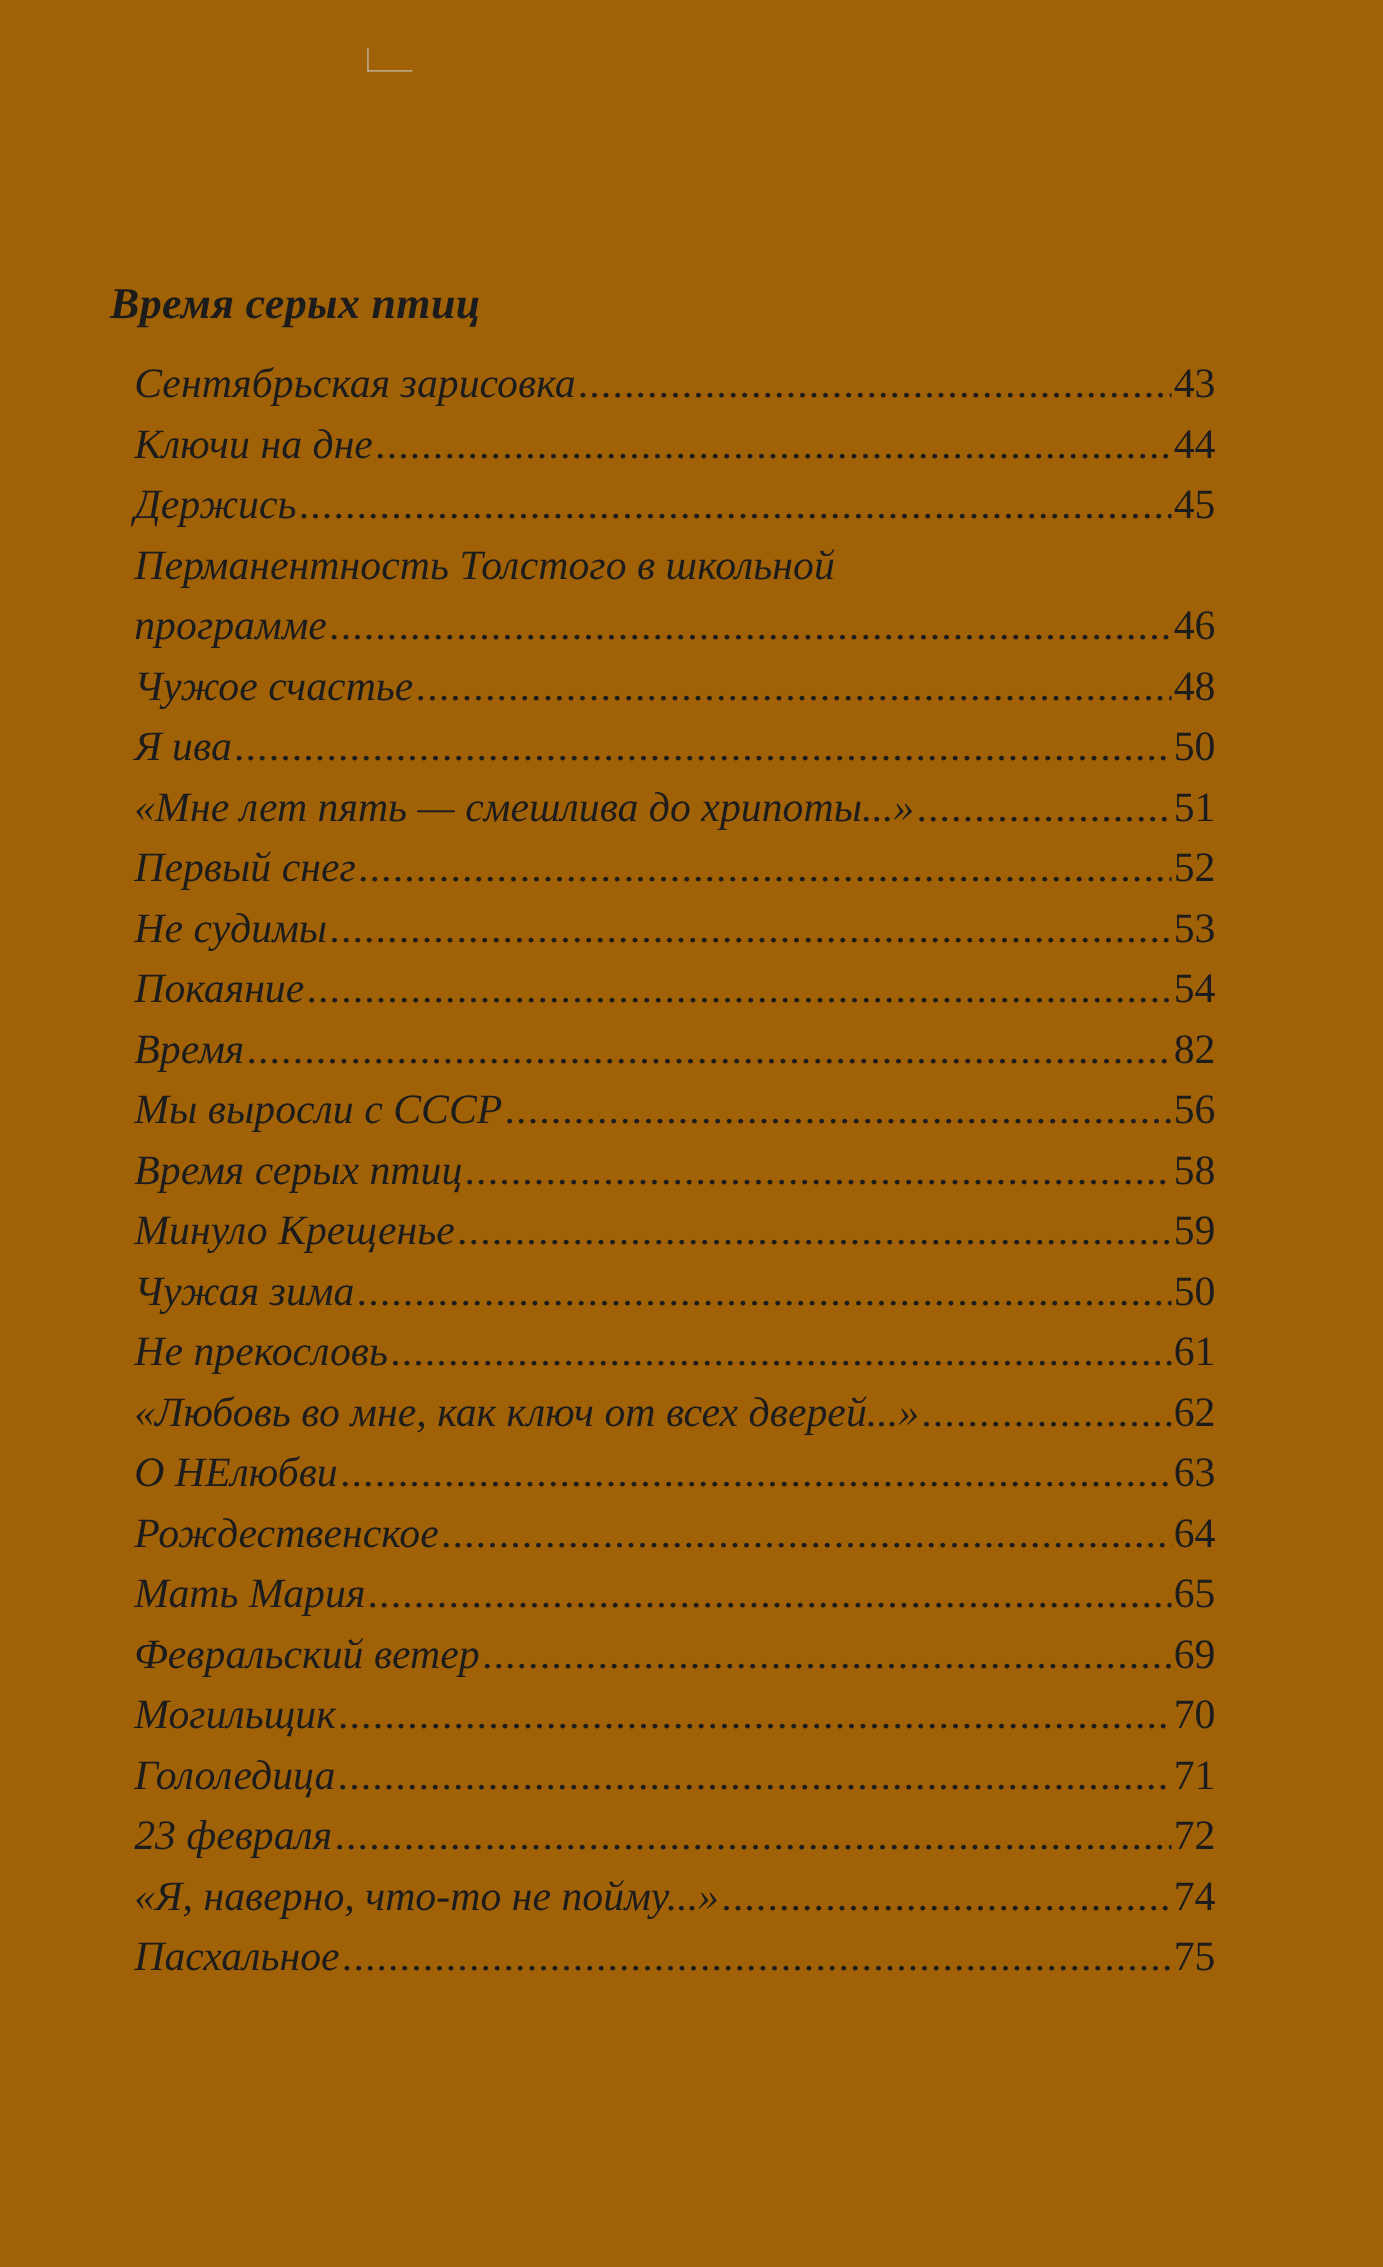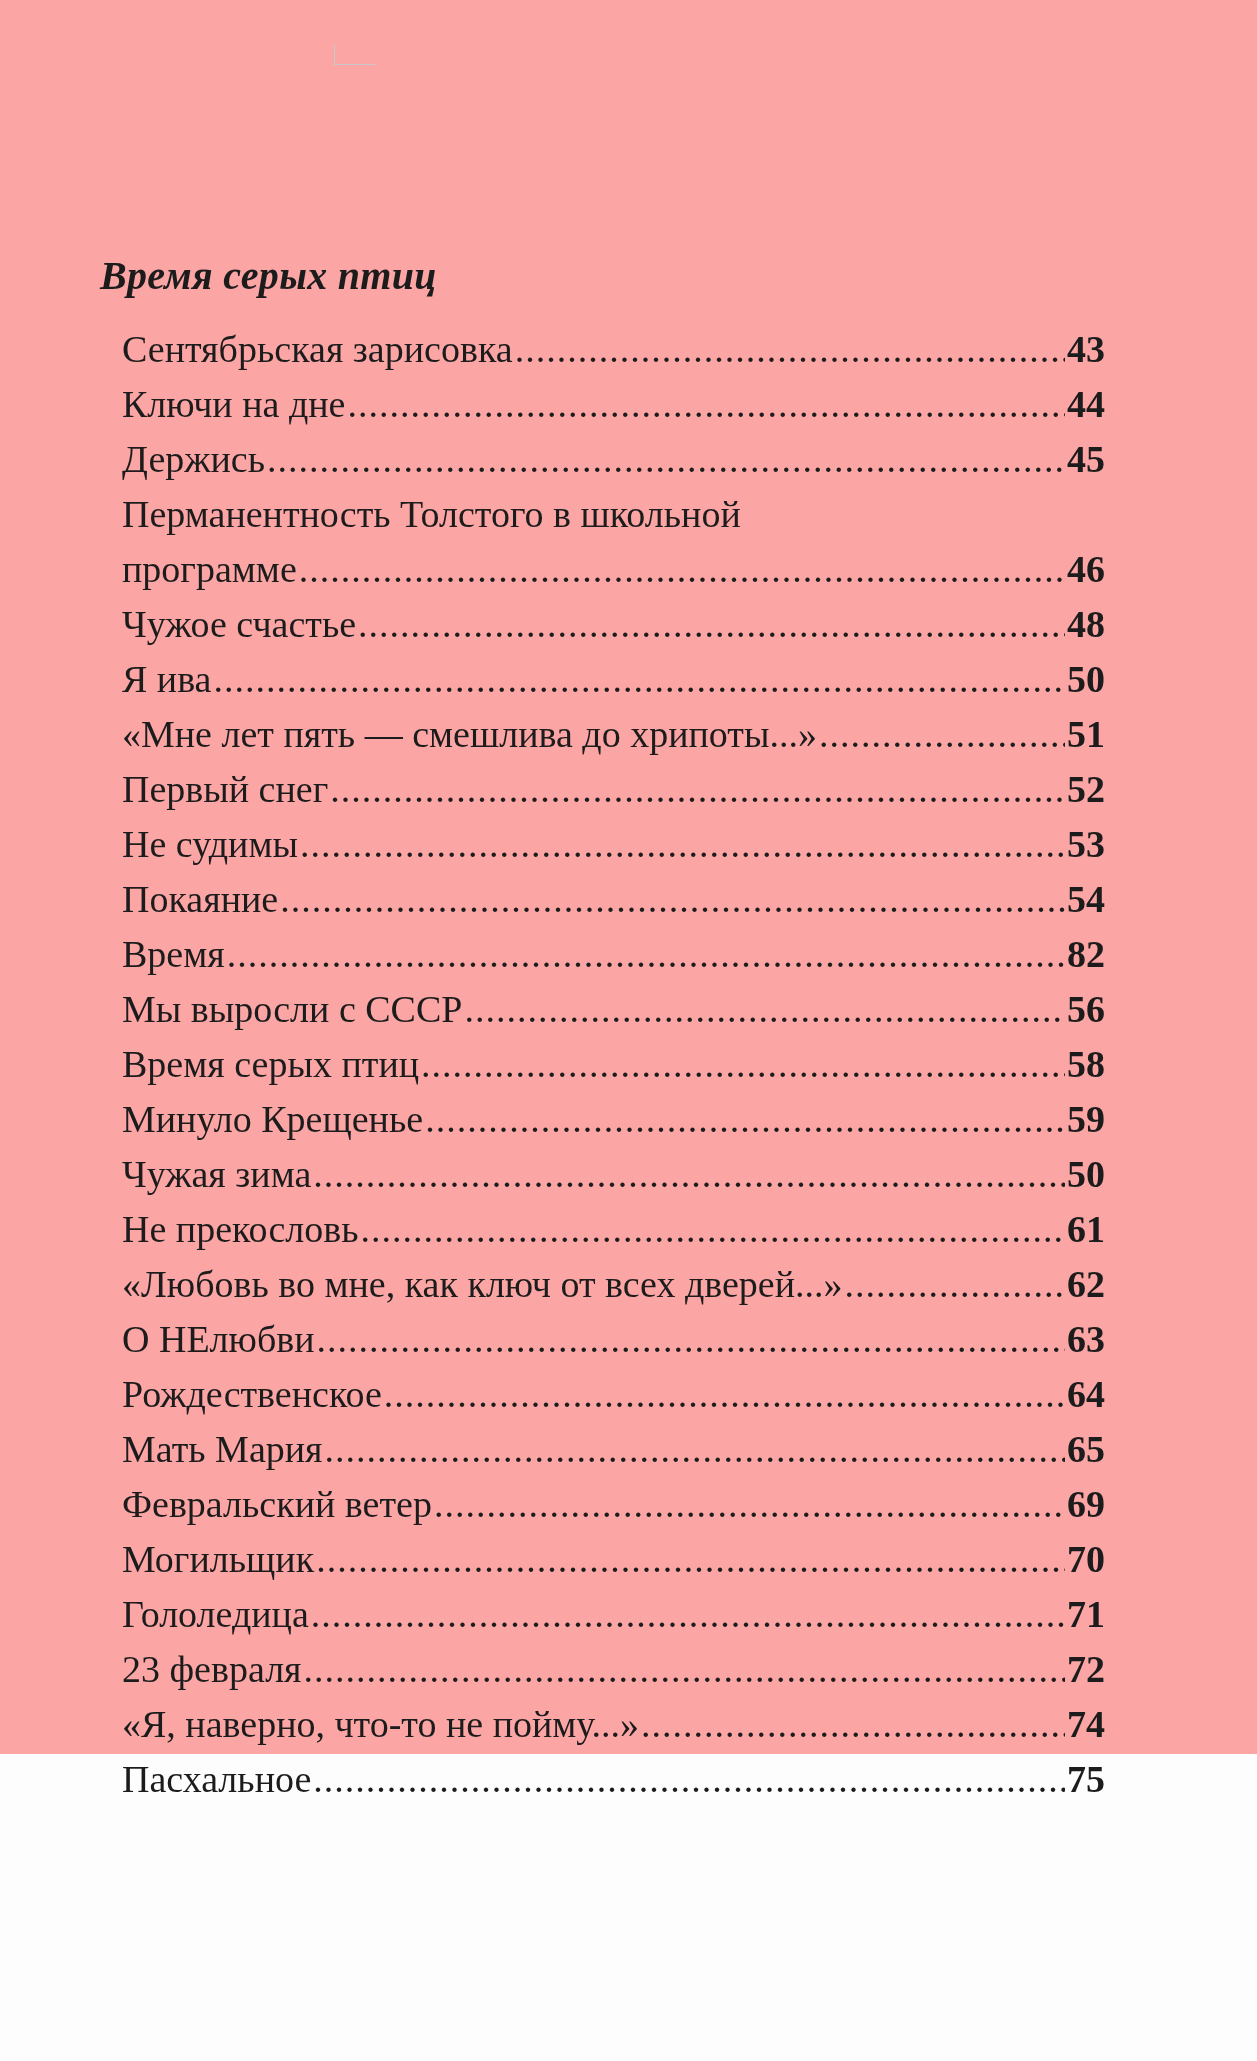--- a/index.html
+++ b/index.html
@@ -11,22 +11,22 @@
       width: 1257px;
       height: 2061px;
       position: relative;
       overflow: hidden;
       font-family: "Liberation Serif", "DejaVu Serif", serif;
       color: #1c1c1c;
     }
     .page {
       position: absolute;
       left: 0; top: 0;
-      width: 1257px; height: 1754px;
-      background: #fca5a5;
+      width: 1257px; height: 2061px;
+      background: #a16207;
     }
     .crop-mark {
       position: absolute;
       left: 334px;
       top: 44px;
       width: 40px;
       height: 20px;
       border-left: 1px solid #c8c8c8;
       border-bottom: 1px solid #c8c8c8;
     }
@@ -58,35 +58,35 @@
       line-height: 55px;
       white-space: nowrap;
     }
     .toc-entry.multiline {
       height: 110px;
       flex-direction: column;
       align-items: stretch;
     }
     .toc-entry .title {
       flex: 0 0 auto;
+      font-style: italic;
     }
     .toc-entry .dots {
       flex: 1 1 auto;
       overflow: hidden;
       margin: 0 2px;
       letter-spacing: 1px;
       position: relative;
     }
     .toc-entry .dots::before {
       content: "........................................................................................................................................................................................................................";
     }
     .toc-entry .page-num {
       flex: 0 0 auto;
       text-align: right;
-      font-weight: bold;
     }
     .line-row {
       display: flex;
       align-items: flex-start;
       height: 55px;
     }
   </style>
 </head>
 <body>
 

